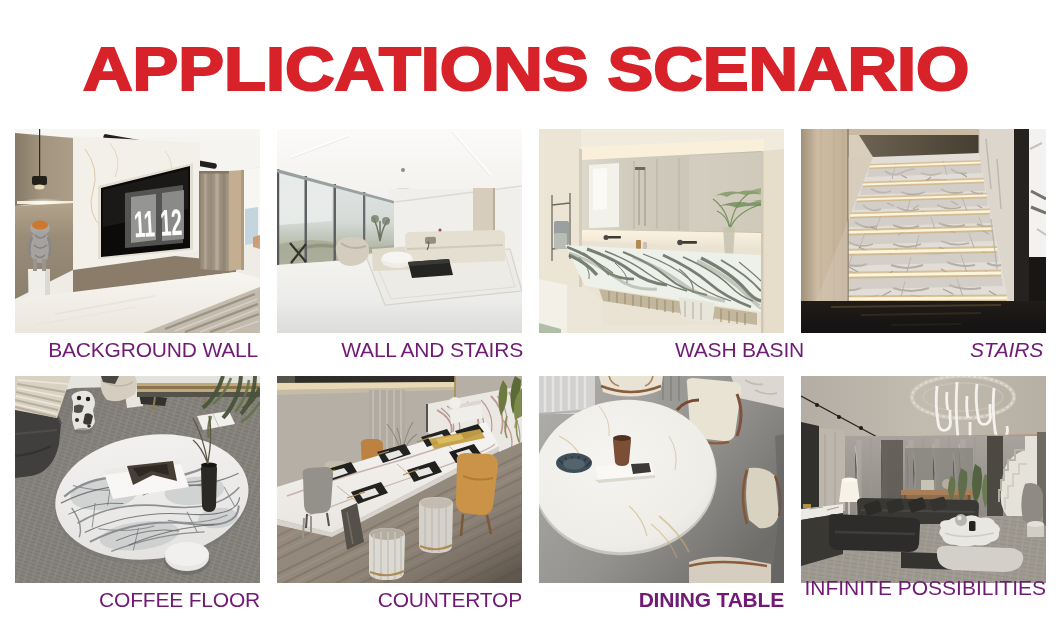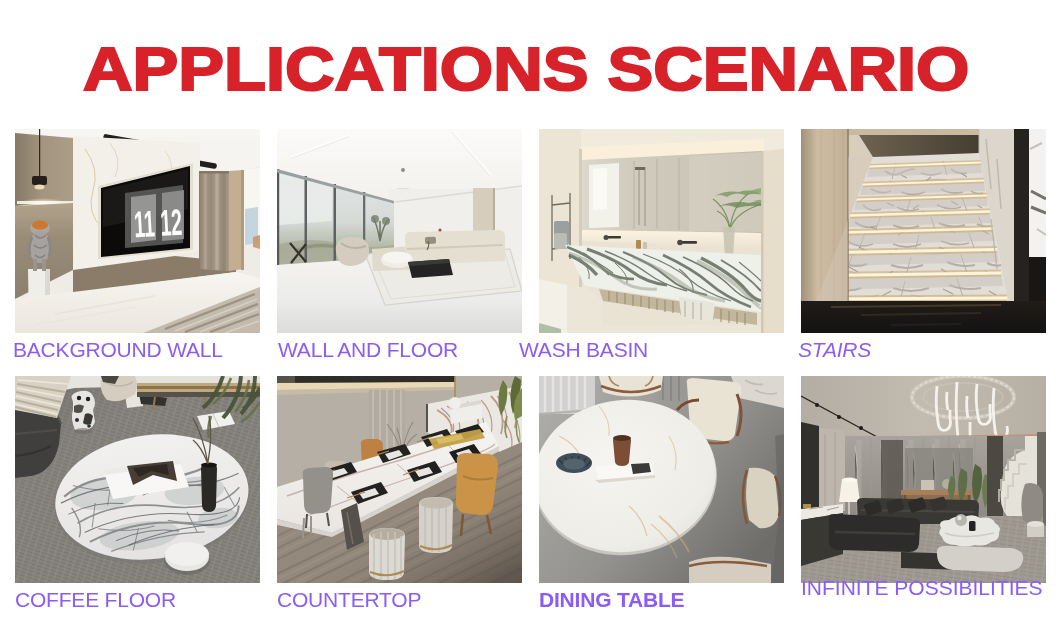--- a/index.html
+++ b/index.html
@@ -1,19 +1,19 @@
 <!DOCTYPE html>
 <html><head>
 <meta charset="utf-8">
 <style>
   html,body{margin:0;padding:0;width:1060px;height:635px;background:#ffffff;overflow:hidden;}
   body{font-family:"Liberation Sans", sans-serif;position:relative;}
   .title{position:absolute;left:83px;top:33px;font-weight:bold;font-size:62px;color:#d8222a;-webkit-text-stroke:2.1px #d8222a;white-space:nowrap;transform:scaleX(1.106);transform-origin:left top;}
   .ph{position:absolute;overflow:hidden;}
-  .cap{position:absolute;font-size:21px;letter-spacing:-0.2px;color:#8b5cf6;text-align:left;white-space:nowrap;}
+  .cap{position:absolute;font-size:21px;letter-spacing:-0.2px;color:#701a75;text-align:right;white-space:nowrap;}
   svg{display:block;}
 </style>
 </head>
 <body>
 
 <div class="title">APPLICATIONS SCENARIO</div>
 
 <div class="ph" id="p1" style="left:15px;top:129px;width:245px;height:204px;background:#efece6;">
 <svg width="245" height="204" viewBox="0 0 245 204">
 <defs>
@@ -207,21 +207,21 @@
 
 <ellipse cx="120" cy="131" rx="16" ry="8" fill="#efede7"></ellipse>
 <ellipse cx="120" cy="128.5" rx="15" ry="6" fill="#f6f5f1"></ellipse>
 
 <polygon points="131,133 172,130 176,146 135,149" fill="#242423"></polygon>
 <polygon points="131,133 172,130 173,134 132,137" fill="#3a3936"></polygon>
 <path d="M150,121 q3,-5 1,-9" stroke="#6b5f50" stroke-width="1.1" fill="none"></path>
 </svg>
 </div>
 
-<div class="cap" style="left:278px;top:338px;width:245px;">WALL AND FLOOR</div>
+<div class="cap" style="left:278px;top:338px;width:245px;">WALL AND STAIRS</div>
 
 <div class="ph" id="p3" style="left:539px;top:129px;width:245px;height:204px;background:#e7dfd1;">
 <svg width="245" height="204" viewBox="0 0 245 204">
 <defs>
 <linearGradient id="g3mir" x1="0" y1="0" x2="1" y2="0">
 <stop offset="0" stop-color="#dcd8cc"></stop>
           <stop offset="0.25" stop-color="#d0ccbe"></stop>
           <stop offset="0.7" stop-color="#cac5b6"></stop>
           <stop offset="1" stop-color="#c0baab"></stop>
 </linearGradient>
@@ -319,21 +319,21 @@
 
 <polygon points="0,150 28,156 28,204 0,204" fill="#f3f0e7"></polygon>
 
 <polygon points="0,194 22,200 22,204 0,204" fill="#b2bfa8"></polygon>
 
 <polygon points="222,22 245,20 245,204 222,204" fill="#e6ddca"></polygon>
 <rect x="222" y="22" width="2.5" height="182" fill="#d2c7b2"></rect>
 </svg>
 </div>
 
-<div class="cap" style="left:519px;top:338px;width:245px;">WASH BASIN</div>
+<div class="cap" style="left:559px;top:338px;width:245px;">WASH BASIN</div>
 
 <div class="ph" id="p4" style="left:801px;top:129px;width:245px;height:204px;background:#d9cdbb;">
 <svg width="245" height="204" viewBox="0 0 245 204">
 <defs>
 <linearGradient id="g4wood" x1="0" y1="0" x2="1" y2="0">
 <stop offset="0" stop-color="#a2917a"></stop>
           <stop offset="0.35" stop-color="#cdbca3"></stop>
           <stop offset="1" stop-color="#c3b096"></stop>
 </linearGradient>
 <linearGradient id="g4void" x1="0" y1="0" x2="1" y2="0">

